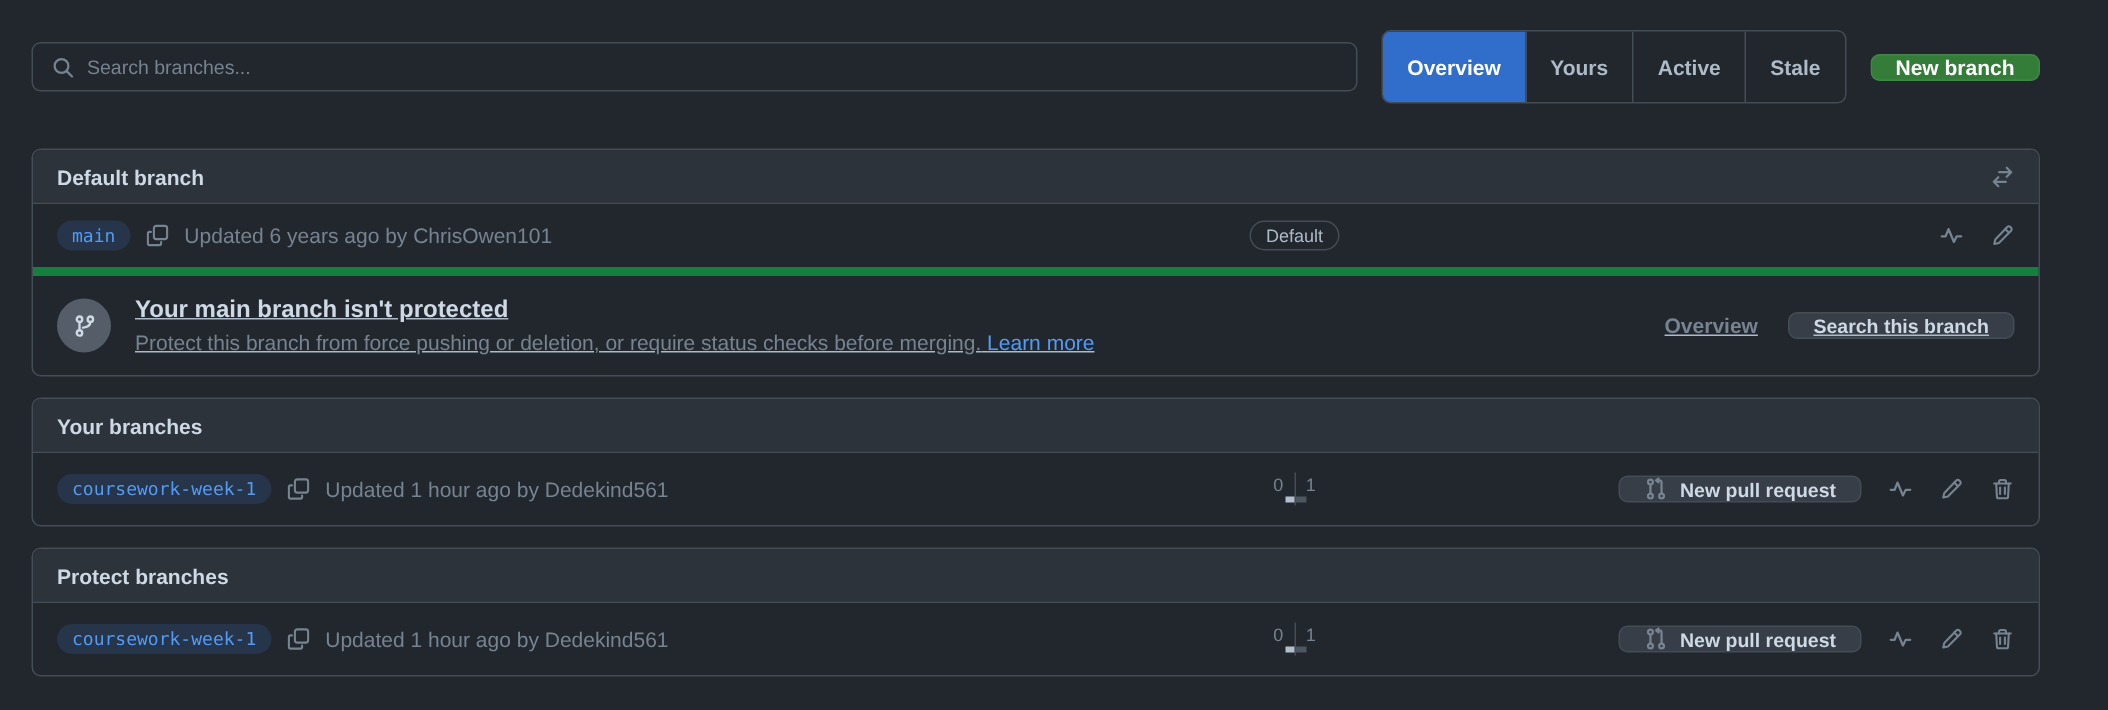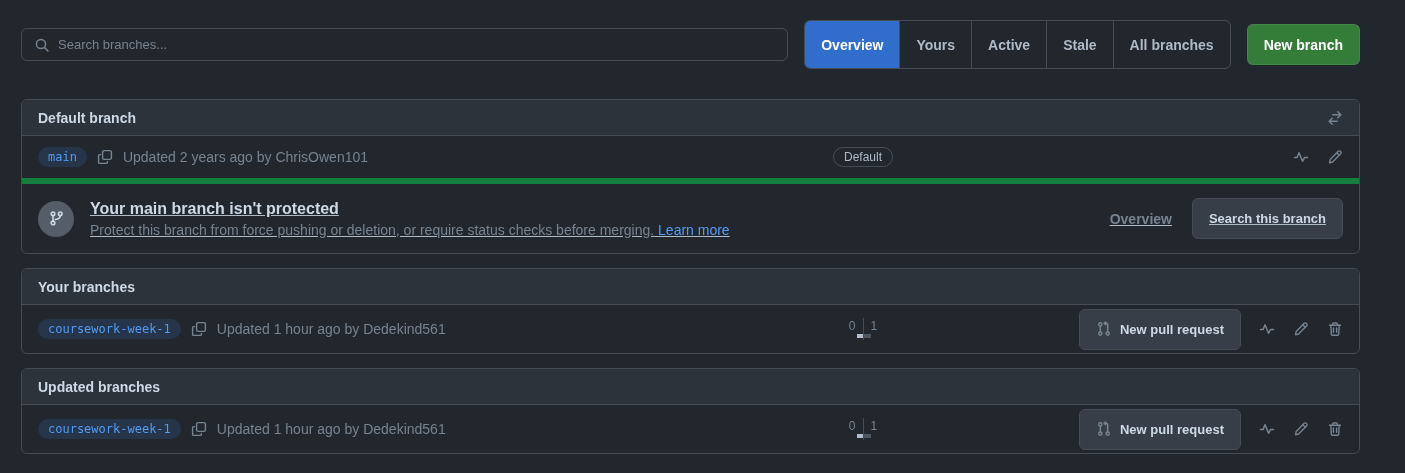--- a/index.html
+++ b/index.html
@@ -33,21 +33,21 @@
   .tab {
     display: flex; align-items: center; padding: 0 16px;
     font-size: 14px; font-weight: 700; color: #adbac7; cursor: pointer;
     border-left: 1px solid #444c56; background: transparent; white-space: nowrap;
   }
   .tab:first-child { border-left: none; }
   .tab.active { background: #316dca; color: #ffffff; }
 
   .btn {
     display: inline-flex; align-items: center; gap: 8px;
-    height: 41px; padding: 0 16px;
+    height: 18px; padding: 0 16px;
     background: #373e47; border: 1px solid #444c56; border-radius: 6px;
     color: #cdd9e5; font-size: 13px; font-weight: 700; cursor: pointer;
     white-space: nowrap;
   }
   .btn-primary { background: #347d39; border-color: rgba(205,217,229,0.1); color: #ffffff; font-size: 14px; }
 
   
   .box { border: 1px solid #444c56; border-radius: 6px; margin-top: 30px; background: #22272e; }
   .box + .box, .box.gap { margin-top: 14px; }
   .box-header {
@@ -157,21 +157,20 @@
           </svg>
       </span>
       <input type="text" placeholder="Search branches..." style="">
     </div>
 
     <div class="tab-group">
       <div class="tab active">Overview</div>
       <div class="tab">Yours</div>
       <div class="tab">Active</div>
       <div class="tab">Stale</div>
-      <div class="tab">All branches</div>
     </div>
 
     <button class="btn btn-primary">New branch</button>
   </div>
 
   <div class="box">
     <div class="box-header">
       <span>Default branch</span>
       <span class="icon clickable">
         <svg width="16" height="16" viewBox="0 0 16 16">
@@ -181,21 +180,21 @@
     </div>
 
     <div class="branch-row">
       <div class="row-left">
         <span class="branch-pill">main</span>
         <span class="icon clickable">
           <svg width="16" height="16" viewBox="0 0 16 16">
               <use href="#i-copy"></use>
             </svg>
         </span>
-        <span class="updated-text">Updated 2 years ago by ChrisOwen101</span>
+        <span class="updated-text">Updated 6 years ago by ChrisOwen101</span>
       </div>
       <div class="row-mid">
         <span class="default-badge">Default</span>
       </div>
       <div class="row-right">
         <span class="icon clickable">
           <svg width="16" height="16" viewBox="0 0 16 16">
               <use href="#i-pulse"></use>
             </svg>
         </span>
@@ -276,21 +275,21 @@
           <svg width="16" height="16" viewBox="0 0 16 16">
               <use href="#i-trash"></use>
             </svg>
         </span>
       </div>
     </div>
   </div>
 
   <div class="box gap">
     <div class="box-header">
-      <span>Updated branches</span>
+      <span>Protect branches</span>
     </div>
     <div class="branch-row tall">
       <div class="row-left">
         <span class="branch-pill">coursework-week-1</span>
         <span class="icon clickable">
           <svg width="16" height="16" viewBox="0 0 16 16">
               <use href="#i-copy"></use>
             </svg>
         </span>
         <span class="updated-text">Updated 1 hour ago by Dedekind561</span>

